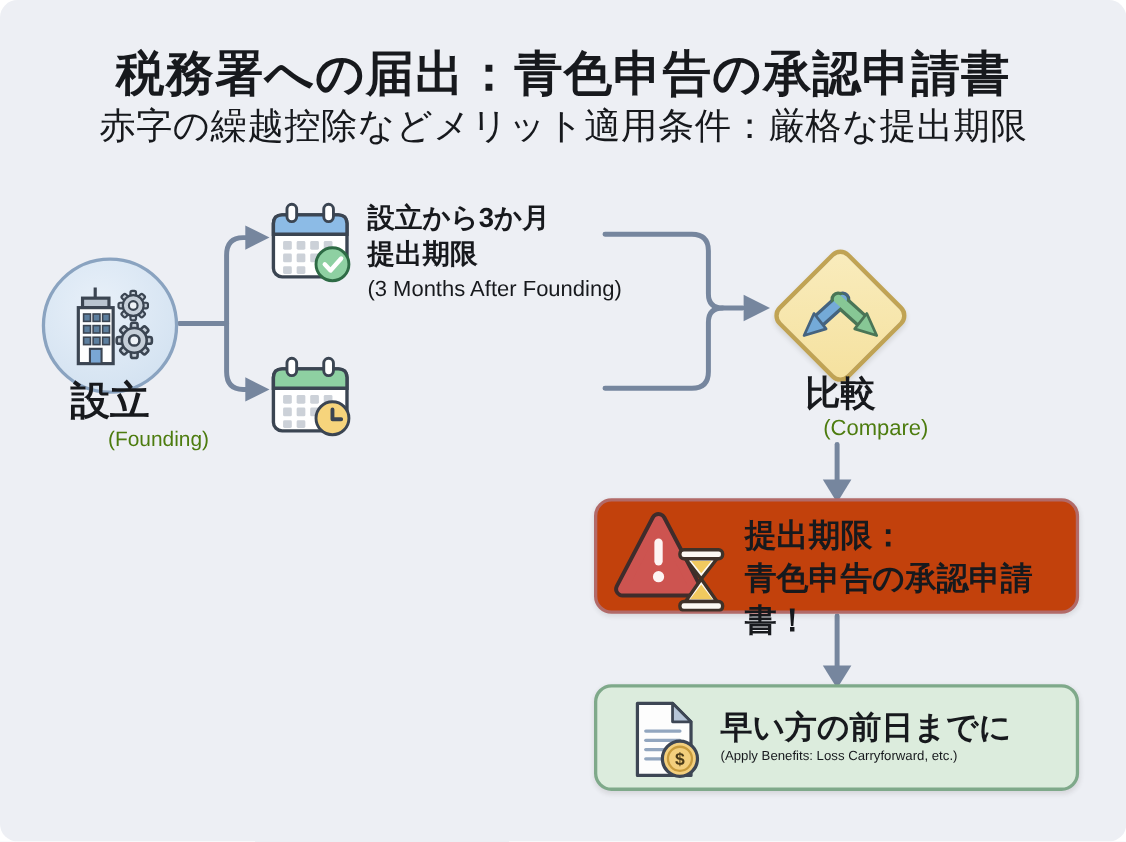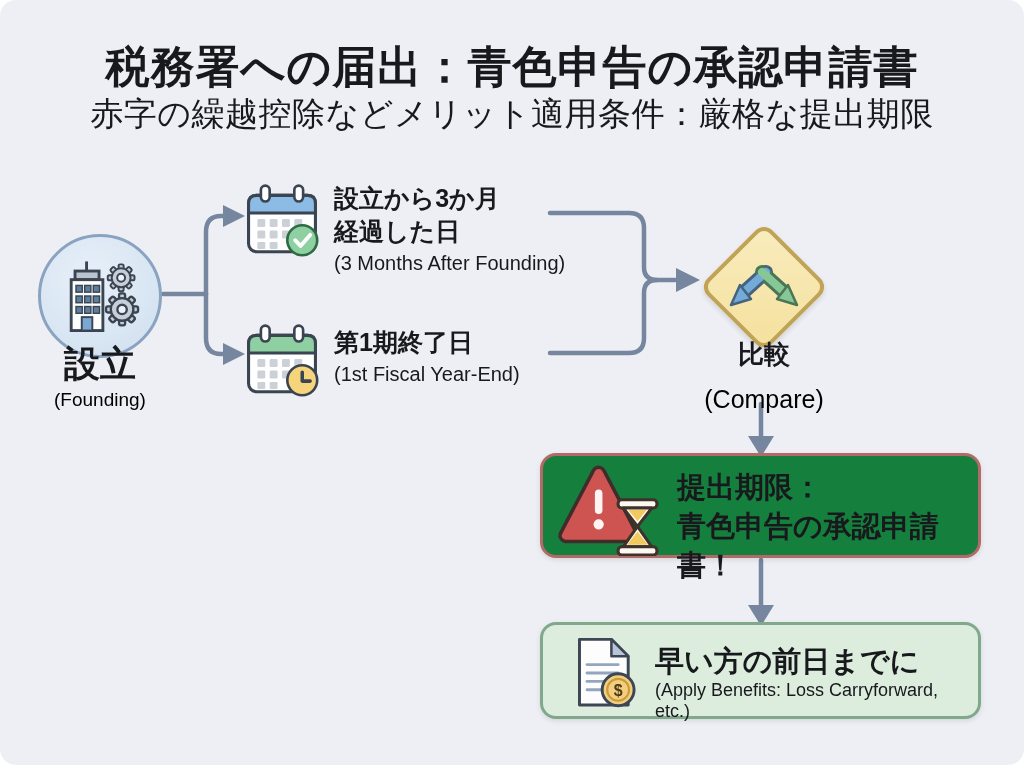--- a/index.html
+++ b/index.html
@@ -8,43 +8,43 @@
     background-color:#edeff4;color:#17191d;}
   .abs{position:absolute;}
   .title{left:0;top:38px;width:1024px;text-align:center;font-size:44px;font-weight:bold;letter-spacing:1px;}
   .subtitle{left:0;top:92px;width:1024px;text-align:center;font-size:33px;letter-spacing:.5px;}
   .connectors{left:0;top:0;pointer-events:none;}
   .founding-circle{left:38px;top:234px;width:124px;height:124px;border-radius:50%;
     background:radial-gradient(circle at 42% 35%,#e8f0f9 0%,#d6e4f2 70%,#cdddee 100%);
     border:3px solid #8aa3c0;box-sizing:border-box;display:flex;align-items:center;justify-content:center;}
   .label-wrap{text-align:center;}
   .jp-label{font-size:36px;font-weight:bold;line-height:1.1;}
-  .en-label{font-size:19px;margin-top:5px;color:#000000;}
+  .en-label{font-size:19px;margin-top:5px;color:#4d7c0f;text-align:right;}
   .founding-labels{left:10px;top:344px;width:180px;}
   .ms-text{line-height:33px;font-size:25px;font-weight:bold;}
   .ms-sub{font-size:20px;font-weight:normal;margin-top:4px;}
   .ms-top{left:334px;top:182px;}
   .ms-bottom{left:334px;top:326px;}
   .cal{width:88px;height:88px;}
   .cal-top{left:238px;top:176px;}
   .cal-bottom{left:238px;top:316px;}
   .diamond{left:718px;top:241px;width:92px;height:92px;transform:rotate(45deg);
     background:linear-gradient(135deg,#f9ecbd 0%,#f5e19e 100%);
     border:4px solid #c0a354;border-radius:12px;box-sizing:border-box;
     box-shadow:2px 2px 5px rgba(60,60,40,.15);}
   .compare-icon{left:712px;top:252px;}
   .compare-labels{left:684px;top:340px;width:160px;}
-  .compare-labels .jp-label{font-size:26px;}
-  .compare-labels .en-label{font-size:25px;margin-top:16px;}
+  .compare-labels .jp-label{font-size:32px;}
+  .compare-labels .en-label{font-size:20px;margin-top:3px;}
   .flowbox{box-sizing:border-box;border-radius:16px;box-shadow:0 2px 5px rgba(50,40,40,.12);}
-  .box-deadline{left:540px;top:453px;width:441px;height:105px;background:#15803d;border:3.5px solid #b26a68;padding-left:23px;}
+  .box-deadline{left:540px;top:453px;width:441px;height:105px;background:#c2410c;border:3.5px solid #b26a68;padding-left:23px;}
   .box-benefit{left:540px;top:622px;width:441px;height:97px;background:#dcecdd;border:3px solid #7fa98a;}
   .deadline-text{left:134px;top:12px;font-size:29px;font-weight:bold;line-height:39px;}
   .benefit-title{left:112px;top:17px;font-size:29px;font-weight:bold;}
-  .benefit-sub{left:112px;top:55px;font-size:18px;}
+  .benefit-sub{left:112px;top:55px;font-size:12px;}
 </style>
 </head>
 <body>
 
 <div class="canvas">
 
   <div class="abs title">税務署への届出：青色申告の承認申請書</div>
   <div class="abs subtitle">赤字の繰越控除などメリット適用条件：厳格な提出期限</div>
 
   <svg class="abs connectors" width="1024" height="765" viewBox="0 0 1024 765">
@@ -138,21 +138,21 @@
           <rect x="50" y="62" width="9" height="9" rx="1.5"></rect>
         <rect x="22" y="75" width="9" height="8" rx="1.5"></rect>
           <rect x="36" y="75" width="9" height="8" rx="1.5"></rect>
       </g>
       <circle cx="73" cy="73" r="17" fill="#8ed0a2" stroke="#2e6b45" stroke-width="3"></circle>
       <path d="M65 73 L71 79.5 L82 67" fill="none" stroke="#ffffff" stroke-width="4.5" stroke-linecap="round" stroke-linejoin="round"></path>
     </svg>
   </div>
   <div class="abs ms-top">
     <div class="ms-text">設立から3か月</div>
-    <div class="ms-text">経過した日</div>
+    <div class="ms-text">提出期限</div>
     <div class="ms-sub">(3 Months After Founding)</div>
   </div>
 
   <div class="abs cal cal-bottom">
     <svg width="88" height="88" viewBox="0 0 100 100">
       <rect x="12" y="22" width="76" height="64" rx="9" fill="#ffffff" stroke="#3b4552" stroke-width="3.5"></rect>
       <path d="M12 42 V31 Q12 22 21 22 H79 Q88 22 88 31 V42 Z" fill="#8ed0a2" stroke="#3b4552" stroke-width="3.5"></path>
       <rect x="26" y="11" width="10" height="18" rx="5" fill="#ffffff" stroke="#3b4552" stroke-width="3"></rect>
       <rect x="64" y="11" width="10" height="18" rx="5" fill="#ffffff" stroke="#3b4552" stroke-width="3"></rect>
       <g fill="#ccd1d8">
@@ -163,24 +163,20 @@
         <rect x="22" y="62" width="9" height="9" rx="1.5"></rect>
           <rect x="36" y="62" width="9" height="9" rx="1.5"></rect>
           <rect x="50" y="62" width="9" height="9" rx="1.5"></rect>
         <rect x="22" y="75" width="9" height="8" rx="1.5"></rect>
           <rect x="36" y="75" width="9" height="8" rx="1.5"></rect>
       </g>
       <circle cx="73" cy="73" r="17" fill="#f6d47c" stroke="#3b4552" stroke-width="3"></circle>
       <path d="M73 64 V74 H82" fill="none" stroke="#3b4552" stroke-width="4" stroke-linecap="round" stroke-linejoin="round"></path>
     </svg>
   </div>
-  <div class="abs ms-bottom">
-    <div class="ms-text">第1期終了日</div>
-    <div class="ms-sub">(1st Fiscal Year-End)</div>
-  </div>
 
   <div class="abs diamond"></div>
   <svg class="abs compare-icon" width="104" height="74" viewBox="0 0 104 74">
     <path d="M54 20 L33 39" stroke="#45637f" stroke-width="14" stroke-linecap="round" fill="none"></path>
     <path d="M50 20 L71 39" stroke="#4a7556" stroke-width="14" stroke-linecap="round" fill="none"></path>
     <path d="M54 20 L33 39" stroke="#74aad8" stroke-width="8" stroke-linecap="round" fill="none"></path>
     <path d="M50 20 L71 39" stroke="#87c795" stroke-width="8" stroke-linecap="round" fill="none"></path>
     <polygon points="19,53 39,47 28,33" fill="#74aad8" stroke="#45637f" stroke-width="2.5" stroke-linejoin="round"></polygon>
     <polygon points="85,53 65,47 76,33" fill="#87c795" stroke="#4a7556" stroke-width="2.5" stroke-linejoin="round"></polygon>
   </svg>

